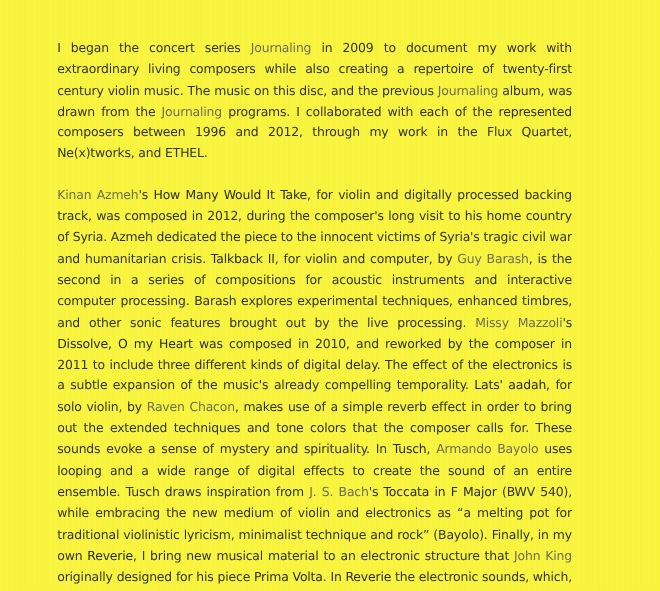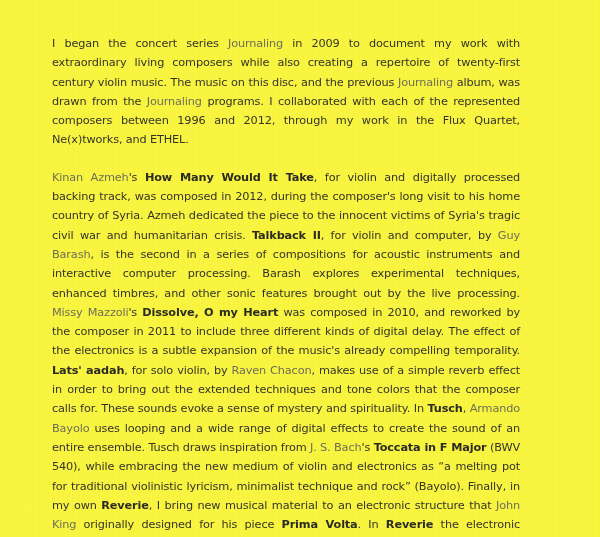--- a/index.html
+++ b/index.html
@@ -11,21 +11,21 @@
     color: #34342a;
     position: relative;
   }
   .page {
     position: absolute; left: 52px; top: 34px; width: 468px;
     font-size: 11.3px; line-height: 19.3px; letter-spacing: -0.15px;
   }
   p { margin: 0; text-align: justify; }
   p.p2 { margin-top: 18px; }
   .name { color: #6e6e58; }
-  .title { font-weight: bold; color: #2c2c22; }
+  .title { font-weight: normal; color: #2c2c22; }
 </style>
 </head>
 <body>
 
 <div class="page">
   <p class="p1"><span class="text">I began the concert series </span><span class="name">Journaling</span><span class="text"> in 2009 to document my work with extraordinary living composers while also creating a repertoire of twenty-first century violin music. The music on this disc, and the previous </span><span class="name">Journaling</span><span class="text"> album, was drawn from the </span><span class="name">Journaling</span><span class="text"> programs. I collaborated with each of the represented composers between 1996 and 2012, through my work in the Flux Quartet, Ne(x)tworks, and ETHEL.</span></p>
   <p class="p2"><span class="name">Kinan Azmeh</span><span class="text">'s </span><span class="title">How Many Would It Take</span><span class="text">, for violin and digitally processed backing track, was composed in 2012, during the composer's long visit to his home country of Syria. Azmeh dedicated the piece to the innocent victims of Syria's tragic civil war and humanitarian crisis. </span><span class="title">Talkback II</span><span class="text">, for violin and computer, by </span><span class="name">Guy Barash</span><span class="text">, is the second in a series of compositions for acoustic instruments and interactive computer processing. Barash explores experimental techniques, enhanced timbres, and other sonic features brought out by the live processing. </span><span class="name">Missy Mazzoli</span><span class="text">'s </span><span class="title">Dissolve, O my Heart</span><span class="text"> was composed in 2010, and reworked by the composer in 2011 to include three different kinds of digital delay. The effect of the electronics is a subtle expansion of the music's already compelling temporality. </span><span class="title">Lats' aadah</span><span class="text">, for solo violin, by </span><span class="name">Raven Chacon</span><span class="text">, makes use of a simple reverb effect in order to bring out the extended techniques and tone colors that the composer calls for. These sounds evoke a sense of mystery and spirituality. In </span><span class="title">Tusch</span><span class="text">, </span><span class="name">Armando Bayolo</span><span class="text"> uses looping and a wide range of digital effects to create the sound of an entire ensemble. Tusch draws inspiration from </span><span class="name">J. S. Bach</span><span class="text">'s </span><span class="title">Toccata in F Major</span><span class="text"> (BWV 540), while embracing the new medium of violin and electronics as “a melting pot for traditional violinistic lyricism, minimalist technique and rock” (Bayolo). Finally, in my own </span><span class="title">Reverie</span><span class="text">, I bring new musical material to an electronic structure that </span><span class="name">John King</span><span class="text"> originally designed for his piece </span><span class="title">Prima Volta</span><span class="text">. In </span><span class="title">Reverie</span><span class="text"> the electronic sounds, which, being chance determined, are different with each performance, express the unpredictable, irrational, contradictory, and symbolic thoughts encountered in dreams.</span></p>
 
 </div>
 

